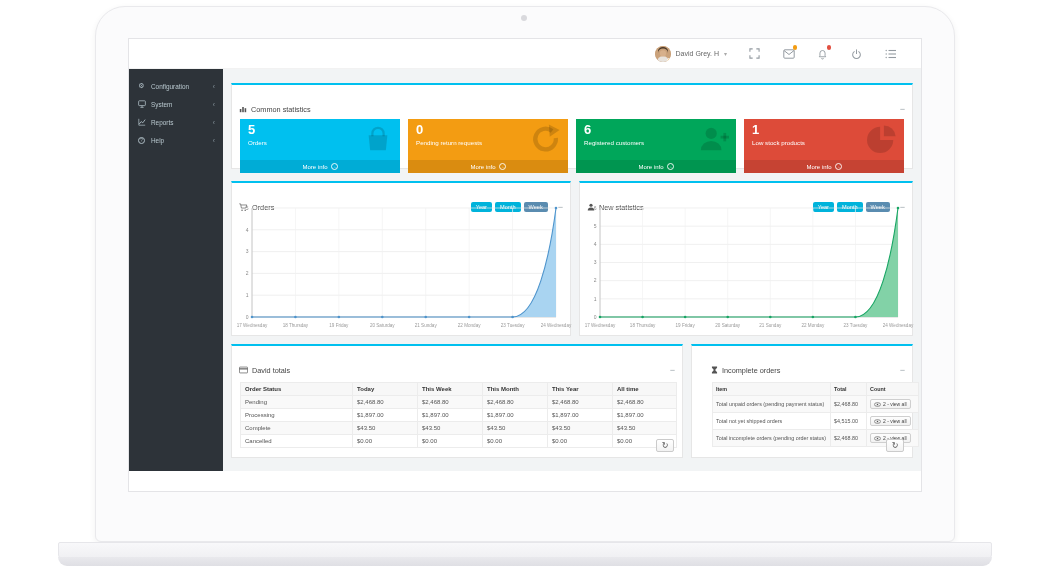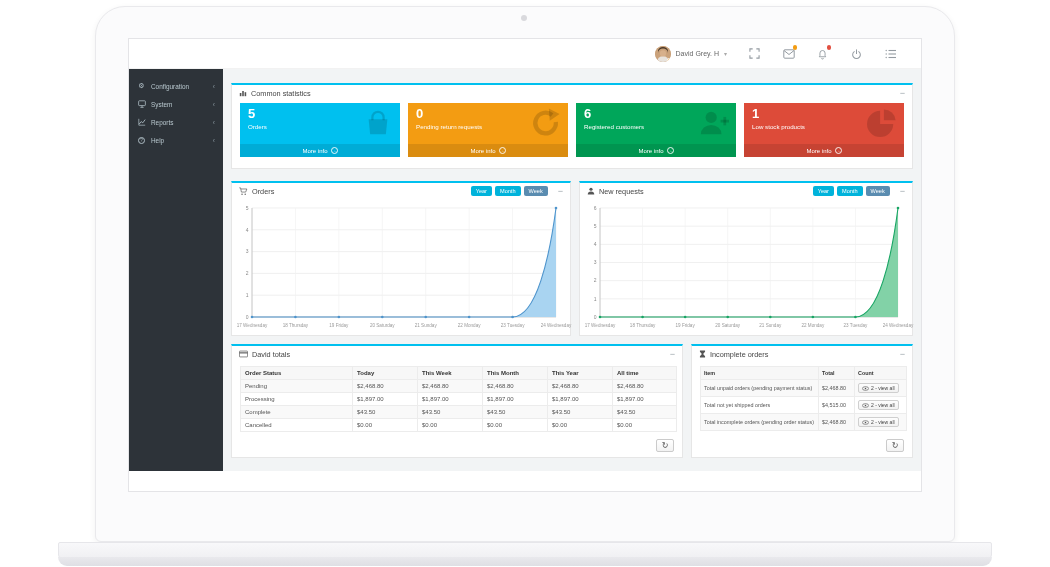--- a/index.html
+++ b/index.html
@@ -29,21 +29,21 @@
   .side-item { display:flex; align-items:center; gap:5px; height:18px; padding:0 8px; color:#b8c7ce; font-size:6.4px; cursor:pointer; }
   .side-item .s-icon { width:9px; display:flex; justify-content:center; color:#aebdc4; font-size:7px; }
   .side-item .chev { margin-left:auto; color:#8a99a0; font-size:6.5px; }
   .help-circle { width:7px; height:7px; border:0.8px solid #aebdc4; border-radius:50%; font-size:4.5px; display:flex; align-items:center; justify-content:center; }
 
   .content { position:absolute; left:94px; top:30px; width:700px; height:402px; background:#f2f4f5; }
   .bottom-strip { position:absolute; left:0; top:432px; width:794px; height:22px; background:#fff; }
 
   
   .panel { position:absolute; background:#fff; border:1px solid #e6e6e6; border-top:2px solid #00c0ef; }
-  .panel-head { display:flex; align-items:center; gap:4px; height:16px; padding:0 7px; }
+  .panel-head { display:flex; align-items:center; gap:4px; height:16px; padding:0 7px;margin-top:16px; }
   .panel-title { font-size:7.3px; color:#454545; }
   .p-icon { color:#555; display:flex; align-items:center; }
   .collapse-btn { margin-left:auto; color:#98a2a8; font-size:9px; line-height:9px; cursor:pointer; }
 
   .p-stats { left:8px; top:14px; width:682px; height:86px; }
   .cards { display:flex; gap:8px; padding:2px 8px 0 8px; }
   .small-box { flex:1; height:54px; position:relative; color:#fff; overflow:hidden; }
   .sb-aqua { background:#00c0ef; } .sb-yellow { background:#f39c12; } .sb-green { background:#00a65a; } .sb-red { background:#dd4b39; }
   .sb-num { font-size:13px; font-weight:bold; padding:4px 0 0 8px; line-height:14px; }
   .sb-label { font-size:6.2px; padding:2px 0 0 8px; }
@@ -53,21 +53,21 @@
 
   .p-orders-chart { left:8px; top:112px; width:340px; height:155px; }
   .p-cust-chart { left:356px; top:112px; width:334px; height:155px; }
   .range-btns { margin-left:auto; display:flex; gap:3px; }
   .range-btn { background:#00b3db; color:#fff; font-size:5.6px; padding:2px 5px; border-radius:2px; cursor:pointer; }
   .range-btn.active { background:#5a8cb0; }
   .range-btns + .collapse-btn { margin-left:6px; }
   .chart-area { position:absolute; left:4px; right:4px; top:20px; bottom:4px; overflow:visible; }
 
   .p-order-totals { left:8px; top:275px; width:452px; height:114px; }
-  .p-incomplete { left:468px; top:275px; width:222px; height:114px; }
+  .p-incomplete { left:468px; top:275px; width:222px; height:114px;padding-left:12px; }
   table { border-collapse:collapse; table-layout:fixed; margin:4px 8px 0 8px; }
   .ot-table { width:436px; }
   .io-table { width:206px; }
   th,td { border:1px solid #ececec; font-size:6px; color:#555; text-align:left; padding:3px 4px; white-space:nowrap; overflow:hidden; font-weight:normal; }
   th { font-weight:bold; color:#333; background:#f7f7f7; }
   tbody tr:nth-child(odd) { background:#f9f9f9; }
   .io-table th, .io-table td { font-size:5.4px; padding:3px 3px; }
   .view-all-btn { display:inline-flex; align-items:center; gap:2px; background:linear-gradient(#fdfdfd,#f1f1f1); border:1px solid #cfcfcf; border-radius:2px; font-size:5px; color:#444; padding:1px 3px; cursor:pointer; }
   .refresh-btn { position:absolute; right:8px; bottom:5px; width:18px; height:13px; background:linear-gradient(#fff,#f2f2f2); border:1px solid #cbcbcb; border-radius:2px; font-size:8px; line-height:11px; text-align:center; color:#555; cursor:pointer; }
 </style>
@@ -311,21 +311,21 @@
     </div>
 
     <div class="panel p-cust-chart">
       <div class="panel-head">
         <span class="p-icon">
           <svg width="8" height="8" viewBox="0 0 16 16">
               <circle cx="8" cy="4.5" r="3.2" fill="currentColor"></circle>
               <path d="M1.5,15 a6.5,6 0 0 1 13,0 z" fill="currentColor"></path>
             </svg>
         </span>
-        <span class="panel-title">New requests</span>
+        <span class="panel-title">New statistics</span>
         <span class="range-btns">
           <span class="range-btn">Year</span>
           <span class="range-btn">Month</span>
           <span class="range-btn active">Week</span>
         </span>
         <span class="collapse-btn">−</span>
       </div>
       <div class="chart-area"><svg width="324" height="128" style="overflow: visible;">
             <line x1="16" x2="314" y1="114" y2="114" stroke="#e9e9e9" stroke-width="0.7"></line>
             <text x="12.5" y="115.7" text-anchor="end" font-size="5" fill="#8a8a8a">0</text>

